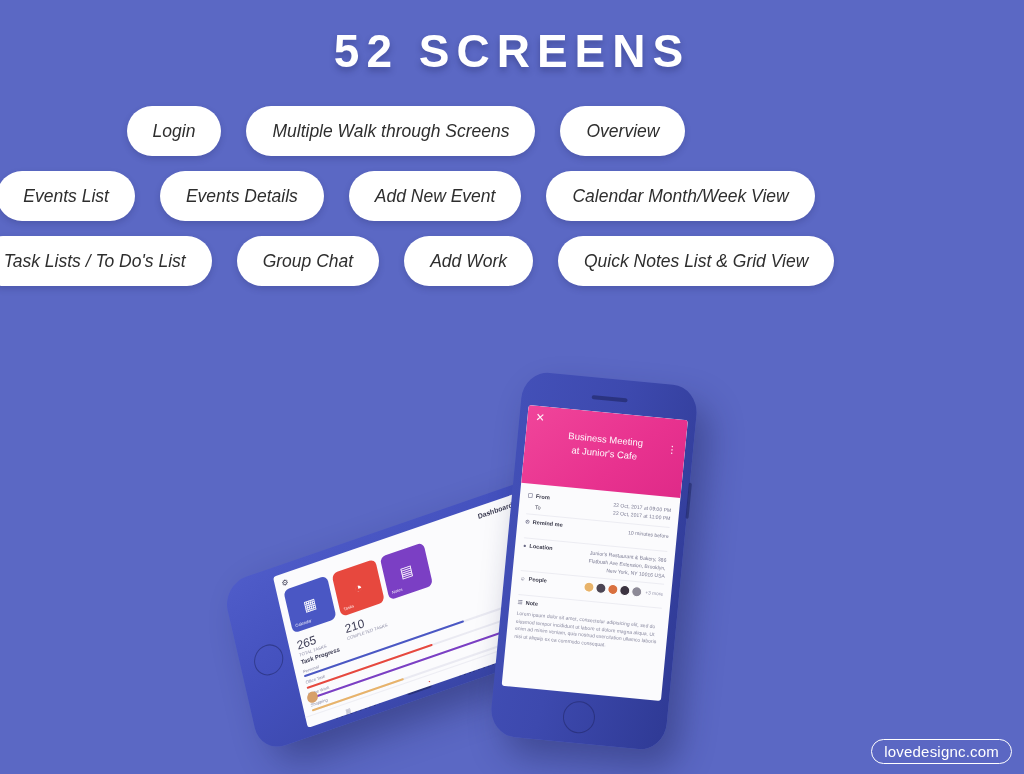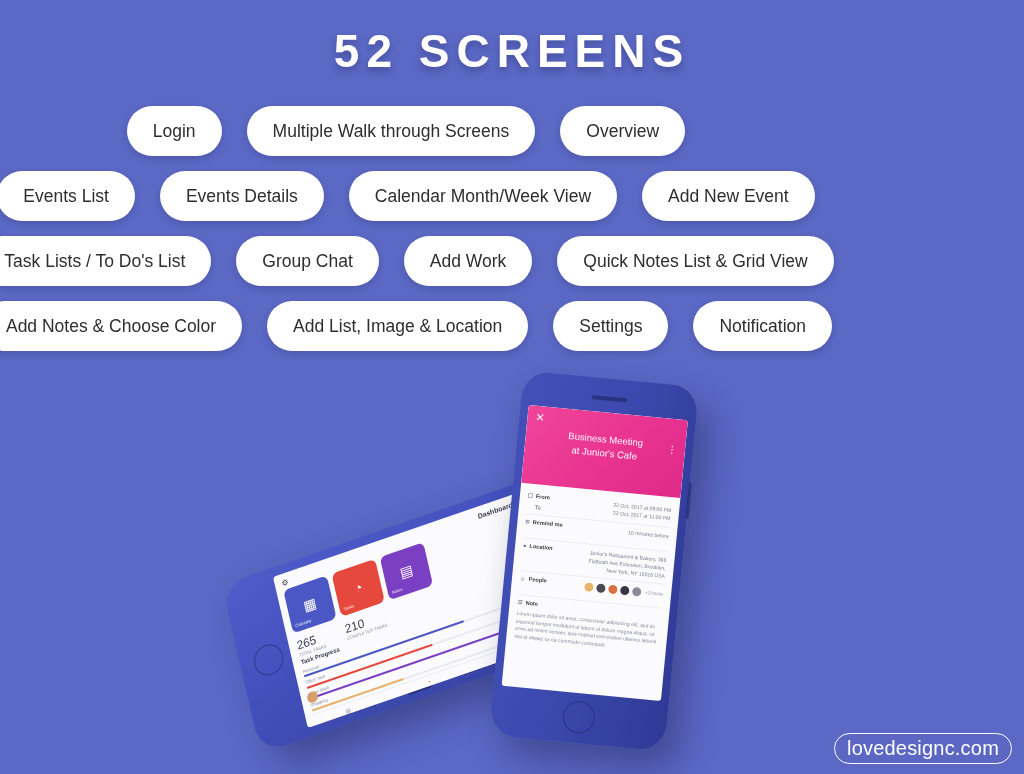--- a/index.html
+++ b/index.html
@@ -29,20 +29,21 @@
     text-shadow: 0 4px 6px rgba(30,35,90,0.35);
     user-select: none;
   }
 
   
   .pill-rows {
     position: absolute;
     top: 106px;
     left: 0;
     width: 812px;
+    font-style: italic;
   }
   .pill-row {
     display: flex;
     justify-content: center;
     align-items: center;
     gap: 25px;
     margin-bottom: 15px;
   }
   .pill {
     background: #ffffff;
@@ -372,21 +373,21 @@
   }
 
   
   .watermark {
     position: absolute;
     right: 12px;
     bottom: 10px;
     border: 1.5px solid #ffffff;
     border-radius: 999px;
     padding: 3px 12px;
-    font-size: 20px;
+    font-size: 15px;
     color: #ffffff;
     letter-spacing: .2px;
     background: rgba(91,104,196,0.35);
   }
 </style>
 </head>
 <body>
 
 <div class="title">52 SCREENS</div>
 
@@ -394,37 +395,31 @@
 
   <div class="pill-row">
     <div class="pill">Login</div>
     <div class="pill">Multiple Walk through Screens</div>
     <div class="pill">Overview</div>
   </div>
 
   <div class="pill-row">
     <div class="pill">Events List</div>
     <div class="pill">Events Details</div>
+    <div class="pill">Add New Event</div>
     <div class="pill">Calendar Month/Week View</div>
-    <div class="pill">Add New Event</div>
   </div>
 
   <div class="pill-row">
     <div class="pill">Task Lists / To Do's List</div>
     <div class="pill">Group Chat</div>
     <div class="pill">Add Work</div>
     <div class="pill">Quick Notes List &amp; Grid View</div>
   </div>
 
-  <div class="pill-row">
-    <div class="pill">Add Notes &amp; Choose Color</div>
-    <div class="pill">Add List, Image &amp; Location</div>
-    <div class="pill">Settings</div>
-    <div class="pill">Notification</div>
-  </div>
 
 </div>
 
 <div class="stage">
 
   <div class="phone-flat">
     <div class="home2"></div>
     <div class="speaker2"></div>
     <div class="port"></div>
     <div class="grille"></div>

